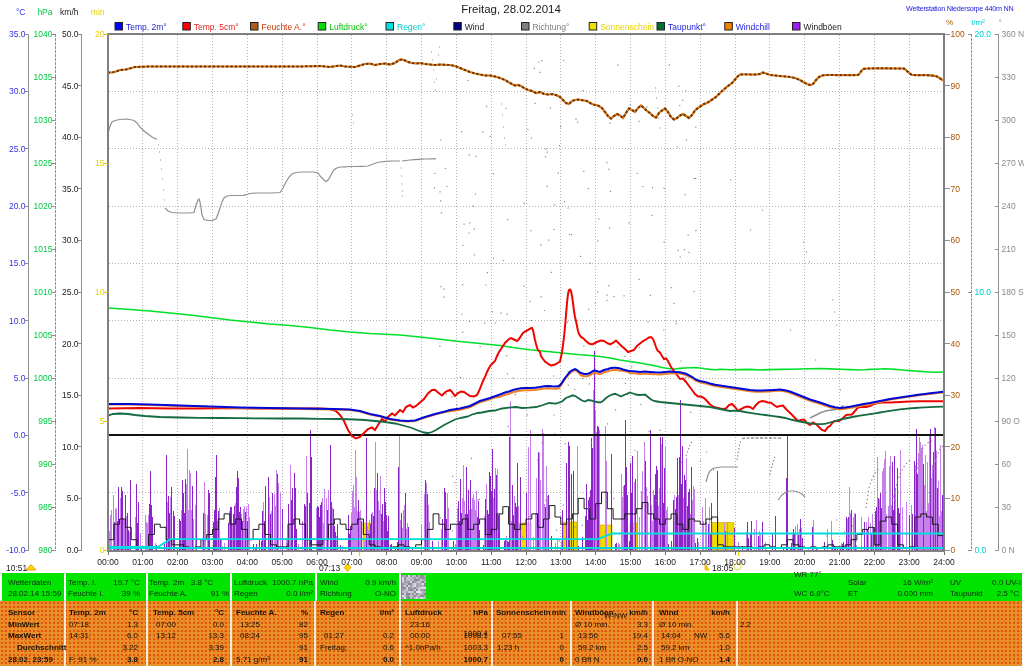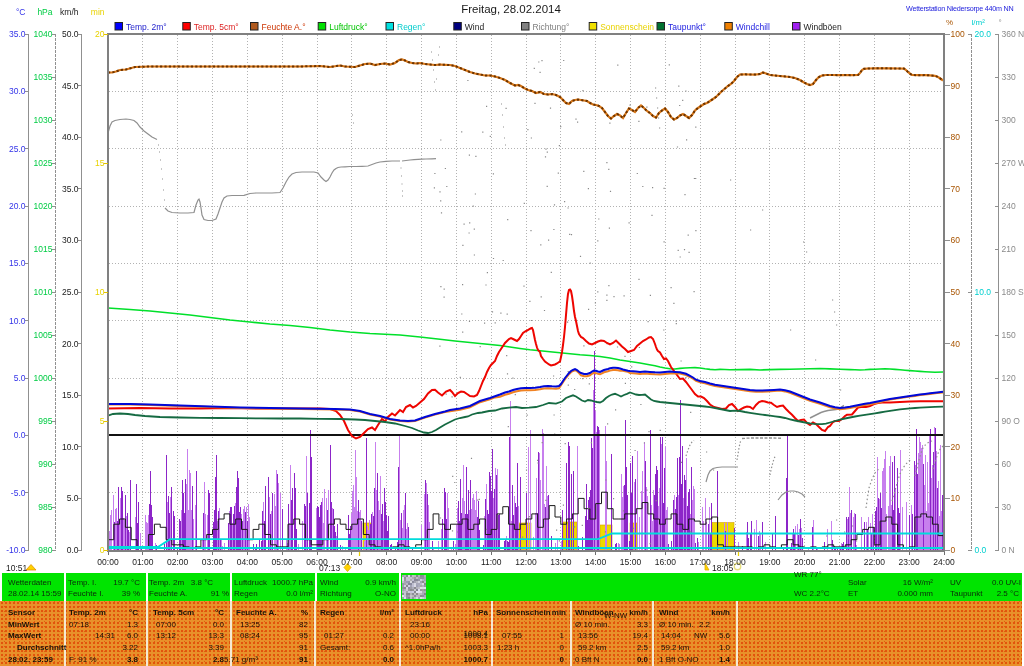--- a/index.html
+++ b/index.html
@@ -440,21 +440,21 @@
 <div style="position:absolute;font:8px 'Liberation Sans',sans-serif;color:#0a2a0a;white-space:pre;left:175.0px;top:588.5px;width:54.0px;text-align:right;">91 %</div>
 <div style="position:absolute;font:8px 'Liberation Sans',sans-serif;color:#0a2a0a;white-space:pre;left:234.0px;top:577.5px;">Luftdruck</div>
 <div style="position:absolute;font:8px 'Liberation Sans',sans-serif;color:#0a2a0a;white-space:pre;left:234.0px;top:588.5px;">Regen</div>
 <div style="position:absolute;font:8px 'Liberation Sans',sans-serif;color:#0a2a0a;white-space:pre;left:258.0px;top:577.5px;width:55.0px;text-align:right;">1000.7 hPa</div>
 <div style="position:absolute;font:8px 'Liberation Sans',sans-serif;color:#0a2a0a;white-space:pre;left:258.0px;top:588.5px;width:55.0px;text-align:right;">0.0 l/m²</div>
 <div style="position:absolute;font:8px 'Liberation Sans',sans-serif;color:#0a2a0a;white-space:pre;left:320.0px;top:577.5px;">Wind</div>
 <div style="position:absolute;font:8px 'Liberation Sans',sans-serif;color:#0a2a0a;white-space:pre;left:320.0px;top:588.5px;">Richtung</div>
 <div style="position:absolute;font:8px 'Liberation Sans',sans-serif;color:#0a2a0a;white-space:pre;left:346.0px;top:577.5px;width:50.0px;text-align:right;">0.9 km/h</div>
 <div style="position:absolute;font:8px 'Liberation Sans',sans-serif;color:#0a2a0a;white-space:pre;left:346.0px;top:588.5px;width:50.0px;text-align:right;">O-NO</div>
 <div style="position:absolute;font:8px 'Liberation Sans',sans-serif;color:#0a2a0a;white-space:pre;left:794.0px;top:550px;margin-top:20px;">WR 77°</div>
-<div style="position:absolute;font:8px 'Liberation Sans',sans-serif;color:#0a2a0a;white-space:pre;left:794.0px;top:588.5px;">WC 2.2°C</div>
+<div style="position:absolute;font:8px 'Liberation Sans',sans-serif;color:#0a2a0a;white-space:pre;left:794.0px;top:588.5px;">WC 6.8°C</div>
 <div style="position:absolute;font:8px 'Liberation Sans',sans-serif;color:#0a2a0a;white-space:pre;left:848.0px;top:577.5px;">Solar</div>
 <div style="position:absolute;font:8px 'Liberation Sans',sans-serif;color:#0a2a0a;white-space:pre;left:848.0px;top:588.5px;">ET</div>
 <div style="position:absolute;font:8px 'Liberation Sans',sans-serif;color:#0a2a0a;white-space:pre;left:873.0px;top:577.5px;width:60.0px;text-align:right;">16 W/m²</div>
 <div style="position:absolute;font:8px 'Liberation Sans',sans-serif;color:#0a2a0a;white-space:pre;left:873.0px;top:588.5px;width:60.0px;text-align:right;">0.000 mm</div>
 <div style="position:absolute;font:8px 'Liberation Sans',sans-serif;color:#0a2a0a;white-space:pre;left:950.0px;top:577.5px;">UV</div>
 <div style="position:absolute;font:8px 'Liberation Sans',sans-serif;color:#0a2a0a;white-space:pre;left:950.0px;top:588.5px;">Taupunkt</div>
 <div style="position:absolute;font:8px 'Liberation Sans',sans-serif;color:#0a2a0a;white-space:pre;left:963.0px;top:577.5px;width:58.0px;text-align:right;">0.0 UV-I</div>
 <div style="position:absolute;font:8px 'Liberation Sans',sans-serif;color:#0a2a0a;white-space:pre;left:963.0px;top:588.5px;width:56.0px;text-align:right;">2.5 °C</div>
 <div style="position:absolute;left:0px;top:601px;width:1022px;height:65px;background-color:#e8912a;background-image:radial-gradient(circle,#e2540c 0.85px,rgba(0,0,0,0) 1px),radial-gradient(circle,#df5d10 0.85px,rgba(0,0,0,0) 1px);background-size:4px 4px,5px 5px;background-position:0 0,2px 3px;"></div>
 <div style="position:absolute;left:63.5px;top:601px;width:2px;height:65px;background:#f6e8d2;"></div>
@@ -468,48 +468,48 @@
 <div style="position:absolute;left:735.5px;top:601px;width:2px;height:65px;background:#f6e8d2;"></div>
 <div style="position:absolute;font:8px 'Liberation Sans',sans-serif;color:#1a1208;white-space:pre;left:8.0px;top:607.5px;font-weight:bold;">Sensor</div>
 <div style="position:absolute;font:8px 'Liberation Sans',sans-serif;color:#1a1208;white-space:pre;left:8.0px;top:619.7px;font-weight:bold;">MinWert</div>
 <div style="position:absolute;font:8px 'Liberation Sans',sans-serif;color:#1a1208;white-space:pre;left:8.0px;top:631.3px;font-weight:bold;">MaxWert</div>
 <div style="position:absolute;font:8px 'Liberation Sans',sans-serif;color:#1a1208;white-space:pre;left:8.0px;top:643.0px;font-weight:bold;margin-left:9px;">Durchschnitt</div>
 <div style="position:absolute;font:8px 'Liberation Sans',sans-serif;color:#1a1208;white-space:pre;left:8.0px;top:654.5px;font-weight:bold;">28.02. 23:59</div>
 <div style="position:absolute;font:8px 'Liberation Sans',sans-serif;color:#1a1208;white-space:pre;left:69.0px;top:607.5px;font-weight:bold;">Temp. 2m</div>
 <div style="position:absolute;font:8px 'Liberation Sans',sans-serif;color:#1a1208;white-space:pre;left:100.0px;top:607.5px;font-weight:bold;width:38.0px;text-align:right;">°C</div>
 <div style="position:absolute;font:8px 'Liberation Sans',sans-serif;color:#1a1208;white-space:pre;left:69.0px;top:619.7px;">07:18</div>
 <div style="position:absolute;font:8px 'Liberation Sans',sans-serif;color:#1a1208;white-space:pre;left:100.0px;top:619.7px;width:38.0px;text-align:right;">1.3</div>
-<div style="position:absolute;font:8px 'Liberation Sans',sans-serif;color:#1a1208;white-space:pre;left:69.0px;top:631.3px;margin-left:26px;">14:31</div>
+<div style="position:absolute;font:8px 'Liberation Sans',sans-serif;color:#1a1208;white-space:pre;left:69.0px;top:631.3px;">14:31</div>
 <div style="position:absolute;font:8px 'Liberation Sans',sans-serif;color:#1a1208;white-space:pre;left:100.0px;top:631.3px;width:38.0px;text-align:right;">6.0</div>
 <div style="position:absolute;font:8px 'Liberation Sans',sans-serif;color:#1a1208;white-space:pre;left:100.0px;top:643.0px;width:38.0px;text-align:right;">3.22</div>
 <div style="position:absolute;font:8px 'Liberation Sans',sans-serif;color:#1a1208;white-space:pre;left:69.0px;top:654.5px;">F: 91 %</div>
 <div style="position:absolute;font:8px 'Liberation Sans',sans-serif;color:#1a1208;white-space:pre;left:100.0px;top:654.5px;font-weight:bold;width:38.0px;text-align:right;">3.8</div>
 <div style="position:absolute;font:8px 'Liberation Sans',sans-serif;color:#1a1208;white-space:pre;left:153.0px;top:607.5px;font-weight:bold;">Temp. 5cm</div>
 <div style="position:absolute;font:8px 'Liberation Sans',sans-serif;color:#1a1208;white-space:pre;left:186.0px;top:607.5px;font-weight:bold;width:38.0px;text-align:right;">°C</div>
 <div style="position:absolute;font:8px 'Liberation Sans',sans-serif;color:#1a1208;white-space:pre;left:156.0px;top:619.7px;">07:00</div>
 <div style="position:absolute;font:8px 'Liberation Sans',sans-serif;color:#1a1208;white-space:pre;left:186.0px;top:619.7px;width:38.0px;text-align:right;">0.0</div>
 <div style="position:absolute;font:8px 'Liberation Sans',sans-serif;color:#1a1208;white-space:pre;left:156.0px;top:631.3px;">13:12</div>
 <div style="position:absolute;font:8px 'Liberation Sans',sans-serif;color:#1a1208;white-space:pre;left:186.0px;top:631.3px;width:38.0px;text-align:right;">13.3</div>
 <div style="position:absolute;font:8px 'Liberation Sans',sans-serif;color:#1a1208;white-space:pre;left:186.0px;top:643.0px;width:38.0px;text-align:right;">3.39</div>
 <div style="position:absolute;font:8px 'Liberation Sans',sans-serif;color:#1a1208;white-space:pre;left:186.0px;top:654.5px;font-weight:bold;width:38.0px;text-align:right;">2.8</div>
 <div style="position:absolute;font:8px 'Liberation Sans',sans-serif;color:#1a1208;white-space:pre;left:236.0px;top:607.5px;font-weight:bold;">Feuchte A.</div>
 <div style="position:absolute;font:8px 'Liberation Sans',sans-serif;color:#1a1208;white-space:pre;left:270.0px;top:607.5px;font-weight:bold;width:38.0px;text-align:right;">%</div>
 <div style="position:absolute;font:8px 'Liberation Sans',sans-serif;color:#1a1208;white-space:pre;left:240.0px;top:619.7px;">13:25</div>
 <div style="position:absolute;font:8px 'Liberation Sans',sans-serif;color:#1a1208;white-space:pre;left:270.0px;top:619.7px;width:38.0px;text-align:right;">82</div>
 <div style="position:absolute;font:8px 'Liberation Sans',sans-serif;color:#1a1208;white-space:pre;left:240.0px;top:631.3px;">08:24</div>
 <div style="position:absolute;font:8px 'Liberation Sans',sans-serif;color:#1a1208;white-space:pre;left:270.0px;top:631.3px;width:38.0px;text-align:right;">95</div>
 <div style="position:absolute;font:8px 'Liberation Sans',sans-serif;color:#1a1208;white-space:pre;left:270.0px;top:643.0px;width:38.0px;text-align:right;">91</div>
-<div style="position:absolute;font:8px 'Liberation Sans',sans-serif;color:#1a1208;white-space:pre;left:224px;top:654.5px;">5.71 g/m³</div>
+<div style="position:absolute;font:8px 'Liberation Sans',sans-serif;color:#1a1208;white-space:pre;left:236.0px;top:654.5px;">5.71 g/m³</div>
 <div style="position:absolute;font:8px 'Liberation Sans',sans-serif;color:#1a1208;white-space:pre;left:270.0px;top:654.5px;font-weight:bold;width:38.0px;text-align:right;">91</div>
 <div style="position:absolute;font:8px 'Liberation Sans',sans-serif;color:#1a1208;white-space:pre;left:320.0px;top:607.5px;font-weight:bold;">Regen</div>
 <div style="position:absolute;font:8px 'Liberation Sans',sans-serif;color:#1a1208;white-space:pre;left:356.0px;top:607.5px;font-weight:bold;width:38.0px;text-align:right;">l/m²</div>
 <div style="position:absolute;font:8px 'Liberation Sans',sans-serif;color:#1a1208;white-space:pre;left:324.0px;top:619.7px;"></div>
 <div style="position:absolute;font:8px 'Liberation Sans',sans-serif;color:#1a1208;white-space:pre;left:324.0px;top:631.3px;">01:27</div>
 <div style="position:absolute;font:8px 'Liberation Sans',sans-serif;color:#1a1208;white-space:pre;left:356.0px;top:631.3px;width:38.0px;text-align:right;">0.2</div>
-<div style="position:absolute;font:8px 'Liberation Sans',sans-serif;color:#1a1208;white-space:pre;left:320.0px;top:643.0px;">Gesamt:</div>
+<div style="position:absolute;font:8px 'Liberation Sans',sans-serif;color:#1a1208;white-space:pre;left:320.0px;top:643.0px;">Freitag:</div>
 <div style="position:absolute;font:8px 'Liberation Sans',sans-serif;color:#1a1208;white-space:pre;left:356.0px;top:643.0px;width:38.0px;text-align:right;">0.6</div>
 <div style="position:absolute;font:8px 'Liberation Sans',sans-serif;color:#1a1208;white-space:pre;left:304px;top:654.5px;margin-top:20px;">0.6 l/m²</div>
 <div style="position:absolute;font:8px 'Liberation Sans',sans-serif;color:#1a1208;white-space:pre;left:356.0px;top:654.5px;font-weight:bold;width:38.0px;text-align:right;">0.0</div>
 <div style="position:absolute;font:8px 'Liberation Sans',sans-serif;color:#1a1208;white-space:pre;left:405.0px;top:607.5px;font-weight:bold;">Luftdruck</div>
 <div style="position:absolute;font:8px 'Liberation Sans',sans-serif;color:#1a1208;white-space:pre;left:450.0px;top:607.5px;font-weight:bold;width:38.0px;text-align:right;">hPa</div>
 <div style="position:absolute;font:8px 'Liberation Sans',sans-serif;color:#1a1208;white-space:pre;left:410.0px;top:619.7px;">23:16</div>
 <div style="position:absolute;font:8px 'Liberation Sans',sans-serif;color:#1a1208;white-space:pre;left:450.0px;top:629px;width:38.0px;text-align:right;">1000.4</div>
 <div style="position:absolute;font:8px 'Liberation Sans',sans-serif;color:#1a1208;white-space:pre;left:410.0px;top:631.3px;">00:00</div>
 <div style="position:absolute;font:8px 'Liberation Sans',sans-serif;color:#1a1208;white-space:pre;left:450.0px;top:631.3px;width:38.0px;text-align:right;">1008.1</div>
 <div style="position:absolute;font:8px 'Liberation Sans',sans-serif;color:#1a1208;white-space:pre;left:405.0px;top:643.0px;">^1.0hPa/h</div>
@@ -530,20 +530,20 @@
 <div style="position:absolute;font:8px 'Liberation Sans',sans-serif;color:#1a1208;white-space:pre;left:578.0px;top:631.3px;">13:56</div>
 <div style="position:absolute;font:8px 'Liberation Sans',sans-serif;color:#1a1208;white-space:pre;left:604.0px;top:611px;text-align:right;">W-NW</div>
 <div style="position:absolute;font:8px 'Liberation Sans',sans-serif;color:#1a1208;white-space:pre;left:628.0px;top:631.3px;width:20.0px;text-align:right;">19.4</div>
 <div style="position:absolute;font:8px 'Liberation Sans',sans-serif;color:#1a1208;white-space:pre;left:578.0px;top:643.0px;">59.2 km</div>
 <div style="position:absolute;font:8px 'Liberation Sans',sans-serif;color:#1a1208;white-space:pre;left:610.0px;top:643.0px;width:38.0px;text-align:right;">2.5</div>
 <div style="position:absolute;font:8px 'Liberation Sans',sans-serif;color:#1a1208;white-space:pre;left:575.0px;top:654.5px;">0 Bft N</div>
 <div style="position:absolute;font:8px 'Liberation Sans',sans-serif;color:#1a1208;white-space:pre;left:610.0px;top:654.5px;font-weight:bold;width:38.0px;text-align:right;">0.0</div>
 <div style="position:absolute;font:8px 'Liberation Sans',sans-serif;color:#1a1208;white-space:pre;left:659.0px;top:607.5px;font-weight:bold;">Wind</div>
 <div style="position:absolute;font:8px 'Liberation Sans',sans-serif;color:#1a1208;white-space:pre;left:692.0px;top:607.5px;font-weight:bold;width:38.0px;text-align:right;">km/h</div>
 <div style="position:absolute;font:8px 'Liberation Sans',sans-serif;color:#1a1208;white-space:pre;left:659.0px;top:619.7px;">Ø 10 min.</div>
-<div style="position:absolute;font:8px 'Liberation Sans',sans-serif;color:#1a1208;white-space:pre;left:692.0px;top:619.7px;width:18px;text-align:right;">2.2</div>
+<div style="position:absolute;font:8px 'Liberation Sans',sans-serif;color:#1a1208;white-space:pre;left:692.0px;top:619.7px;width:59px;text-align:right;">2.2</div>
 <div style="position:absolute;font:8px 'Liberation Sans',sans-serif;color:#1a1208;white-space:pre;left:661.0px;top:631.3px;">14:04</div>
 <div style="position:absolute;font:8px 'Liberation Sans',sans-serif;color:#1a1208;white-space:pre;left:694.0px;top:631.3px;">NW</div>
 <div style="position:absolute;font:8px 'Liberation Sans',sans-serif;color:#1a1208;white-space:pre;left:700.0px;top:631.3px;width:30.0px;text-align:right;">5.6</div>
 <div style="position:absolute;font:8px 'Liberation Sans',sans-serif;color:#1a1208;white-space:pre;left:661.0px;top:643.0px;">59.2 km</div>
 <div style="position:absolute;font:8px 'Liberation Sans',sans-serif;color:#1a1208;white-space:pre;left:692.0px;top:643.0px;width:38.0px;text-align:right;">1.0</div>
 <div style="position:absolute;font:8px 'Liberation Sans',sans-serif;color:#1a1208;white-space:pre;left:659.0px;top:654.5px;">1 Bft O-NO</div>
 <div style="position:absolute;font:8px 'Liberation Sans',sans-serif;color:#1a1208;white-space:pre;left:692.0px;top:654.5px;font-weight:bold;width:38.0px;text-align:right;">1.4</div>
 </div>
 </body></html>

